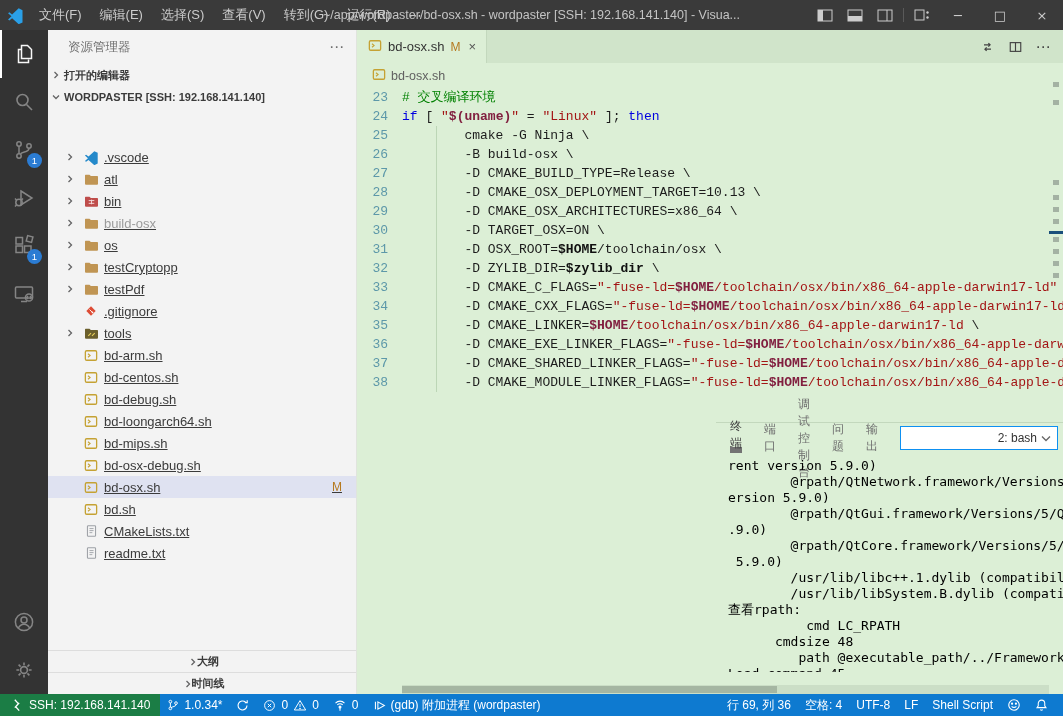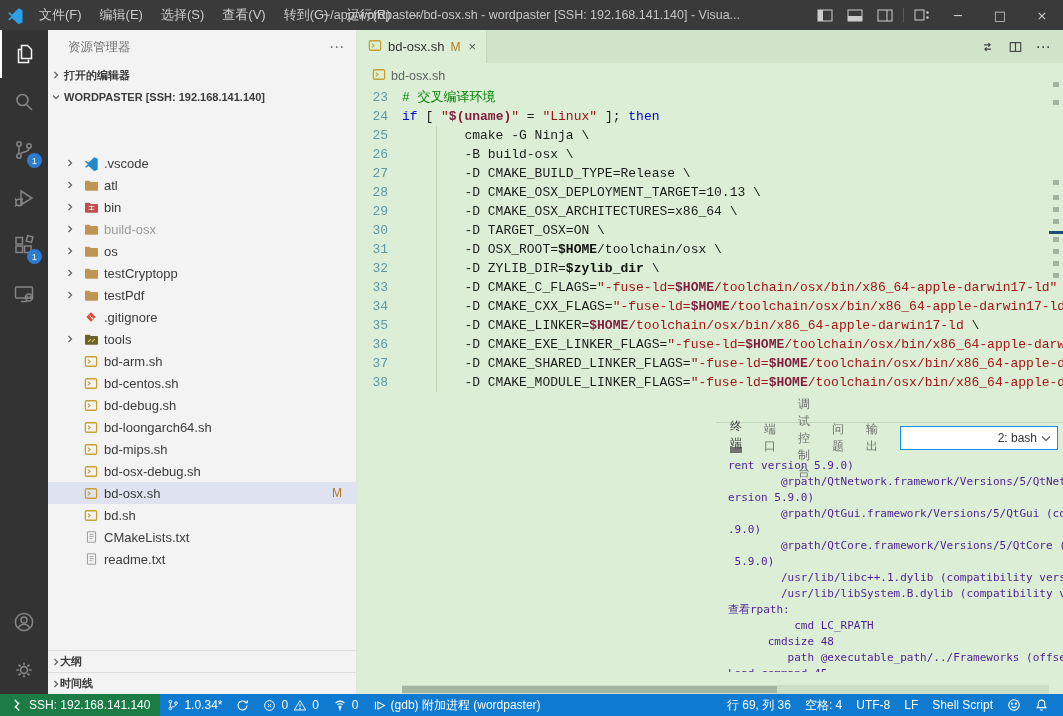--- a/index.html
+++ b/index.html
@@ -31,31 +31,31 @@
     background:#2b7cd3;color:#fff;font-size:9.5px;display:flex;align-items:center;justify-content:center;}
   #act-bottom{margin-top:auto;}
 
   
   #sidebar{position:absolute;left:48px;top:30px;width:309px;bottom:22px;background:#f3f3f3;
     border-right:1px solid #e0e4dd;color:#3b3b3b;overflow:hidden;}
   #sb-title{height:34px;display:flex;align-items:center;padding:0 12px 0 20px;font-size:12.5px;color:#6f6f6f;}
   #sb-title .grow{flex:1;}
   .sb-section{height:22px;display:flex;align-items:center;font-size:11px;font-weight:bold;color:#3b3b3b;padding-left:0;}
   .sb-section .chev, .row .chev{width:16px;display:flex;justify-content:center;align-items:center;color:#646465;}
-  #tree{position:absolute;top:122px;left:0;right:0;}
+  #tree{position:absolute;top:116px;left:0;right:0;text-decoration:underline;}
   .row{height:22px;display:flex;align-items:center;font-size:13px;padding-left:18px;position:relative;cursor:default;}
   .row .chev{position:absolute;left:14px;top:0;height:22px;}
   .row .ficon{width:18px;height:16px;display:flex;align-items:center;justify-content:center;margin:0 4px 0 16px;}
   .row.file .ficon{margin-left:16px;}
   .row.sel{background:#dfe2f1;}
   .row.dim .flabel{color:#9b9b9b;}
   .flabel{white-space:nowrap;}
   .fbadge{margin-left:auto;margin-right:14px;color:#b5791f;font-size:12px;}
   #sb-bottom{position:absolute;left:0;right:0;bottom:0;}
-  .sb-bsec{height:22px;display:flex;align-items:center;font-size:11px;font-weight:bold;border-top:1px solid #ddd;background:#f3f3f3;padding-left:4px;}
+  .sb-bsec{height:22px;display:flex;align-items:center;font-size:11px;font-weight:bold;border-top:1px solid #ddd;background:#f3f3f3;padding-left:4px;justify-content:center;}
 
   
   #editor{position:absolute;left:358px;top:30px;right:0;bottom:22px;background:#dcefd6;}
   #tabbar{height:33px;background:#d0e4ca;display:flex;align-items:stretch;}
   #tab-active{display:flex;align-items:center;background:#dcefd6;padding:0 10px;gap:6px;
     border-right:1px solid #c3d8bd;font-size:13px;color:#333;}
   .tab-dirty{color:#b5791f;font-size:12px;}
   .tab-close{color:#555;font-size:13px;margin-left:2px;}
   #tab-actions{margin-left:auto;display:flex;align-items:center;gap:4px;padding-right:8px;color:#424242;}
   .ed-act{width:24px;height:24px;display:flex;align-items:center;justify-content:center;}
@@ -78,22 +78,22 @@
   #panel{position:absolute;left:358px;right:0;top:392px;bottom:22px;background:#dcefd6;border-top:1px solid #c3d8bd;}
   #panel-header{height:30px;display:flex;align-items:center;padding:0 8px 0 14px;}
   .ptab{font-size:12px;color:#6f6f6f;margin-right:22px;height:30px;display:flex;align-items:center;
     text-transform:uppercase;}
   .ptab.active{color:#424242;border-bottom:6px solid #737373;}
   #panel-right{margin-left:auto;display:flex;align-items:center;gap:8px;color:#424242;text-align:right;}
   #shell-select{width:158px;height:24px;background:#fff;border:1px solid #0e90f1;display:flex;
     align-items:center;font-size:12px;color:#333;padding:0 6px;gap:4px;}
   #shell-select .grow{flex:1;}
   #terminal{position:absolute;left:0;right:0;top:30px;bottom:0;overflow:hidden;
-    font-family:"DejaVu Sans Mono","Liberation Mono",monospace;font-size:11px;line-height:16px;
-    color:#4c1d95;padding:5px 0 0 12px;}
+    font-family:"DejaVu Sans Mono","Liberation Mono",monospace;font-size:13px;line-height:16px;
+    color:#000000;padding:5px 0 0 12px;}
   .term-line{white-space:pre;height:16px;}
 
   
   #statusbar{position:absolute;left:0;right:0;bottom:0;height:22px;background:#0e7ad0;color:#fff;
     display:flex;align-items:center;font-size:12px;gap:16px;}
   .st-item{display:flex;align-items:center;gap:5px;padding:0 7px;height:22px;white-space:nowrap;}
   .st-item.remote{background:#1b7d45;padding:0 10px;}
   #st-right{margin-left:auto;display:flex;align-items:center;padding-right:8px;}
   .st-item svg{display:block;}
 </style>

